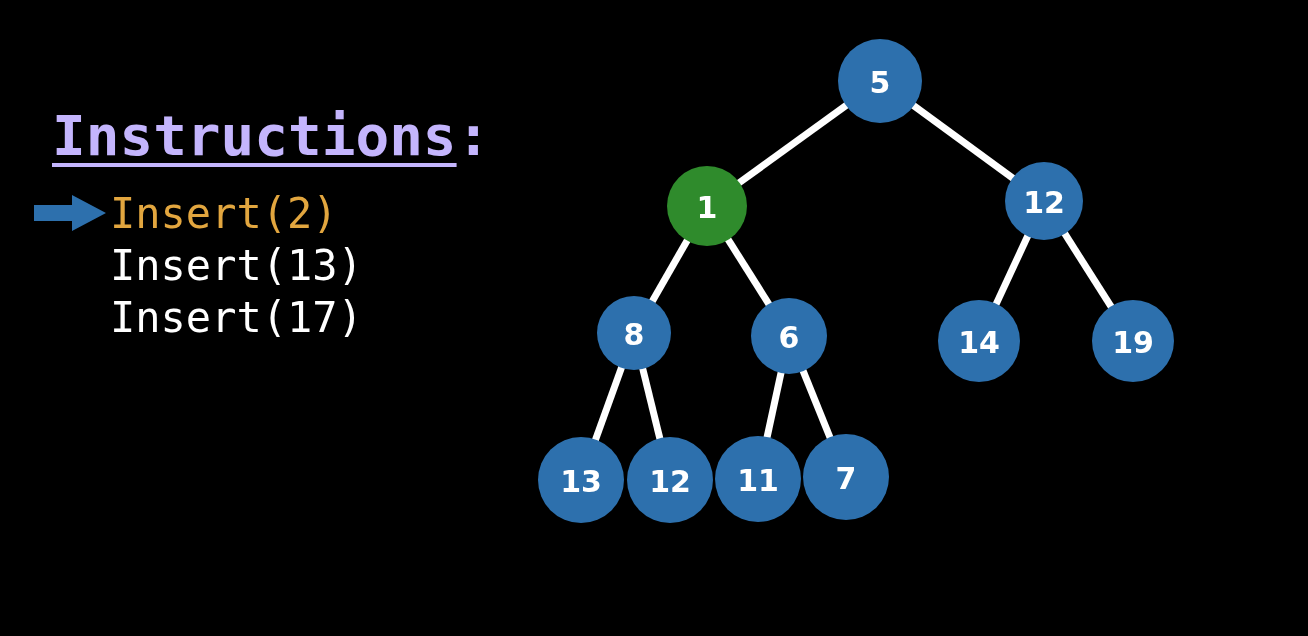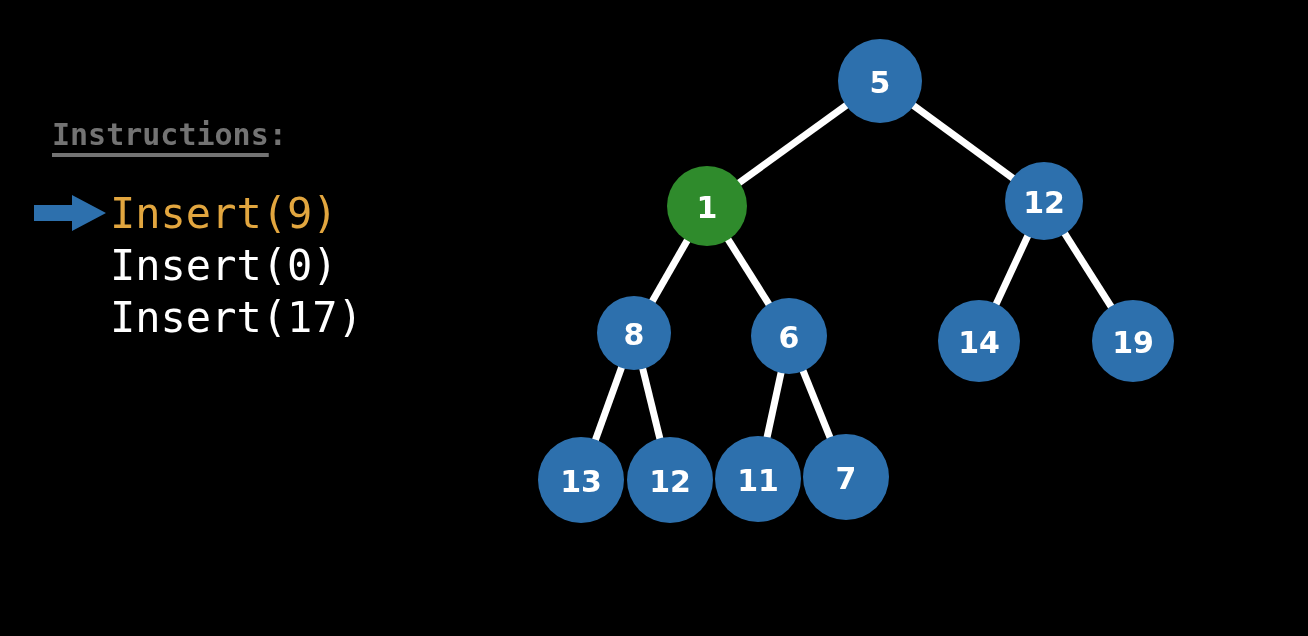--- a/index.html
+++ b/index.html
@@ -27,25 +27,25 @@
   #instructions-panel {
     position: absolute;
     left: 0px;
     top: 0px;
     width: 520px;
     height: 636px;
   }
   #instructions-title {
     position: absolute;
     left: 52px;
-    top: 120px;
+    top: 108px;
     font-family: "DejaVu Sans Mono", "Liberation Mono", monospace;
-    font-size: 30px;
+    font-size: 56px;
     font-weight: bold;
-    color: #737373;
+    color: #c4b5fd;
     letter-spacing: 0px;
     white-space: nowrap;
     line-height: 1;
   }
   #instructions-title .underlined {
     text-decoration: underline;
     text-decoration-thickness: 4px;
     text-underline-offset: 8px;
   }
   #instructions-title .colon {
@@ -175,20 +175,20 @@
 
   <div id="instructions-panel">
 
     <div id="instructions-title"><span class="underlined">Instructions</span><span class="colon">:</span></div>
 
     <svg id="pointer-arrow" viewBox="0 0 72 40">
       <polygon points="0,12 38,12 38,2 72,20 38,38 38,28 0,28" fill="#2d70ad"></polygon>
     </svg>
 
     <div id="instruction-list">
-        <div class="instruction-row current"><span class="instruction-label">Insert(9)</span></div>
-        <div class="instruction-row"><span class="instruction-label">Insert(0)</span></div>
+        <div class="instruction-row current"><span class="instruction-label">Insert(2)</span></div>
+        <div class="instruction-row"><span class="instruction-label">Insert(13)</span></div>
         <div class="instruction-row"><span class="instruction-label">Insert(17)</span></div>
       </div>
 
   </div>
 
 </div>
 
 </body></html>

